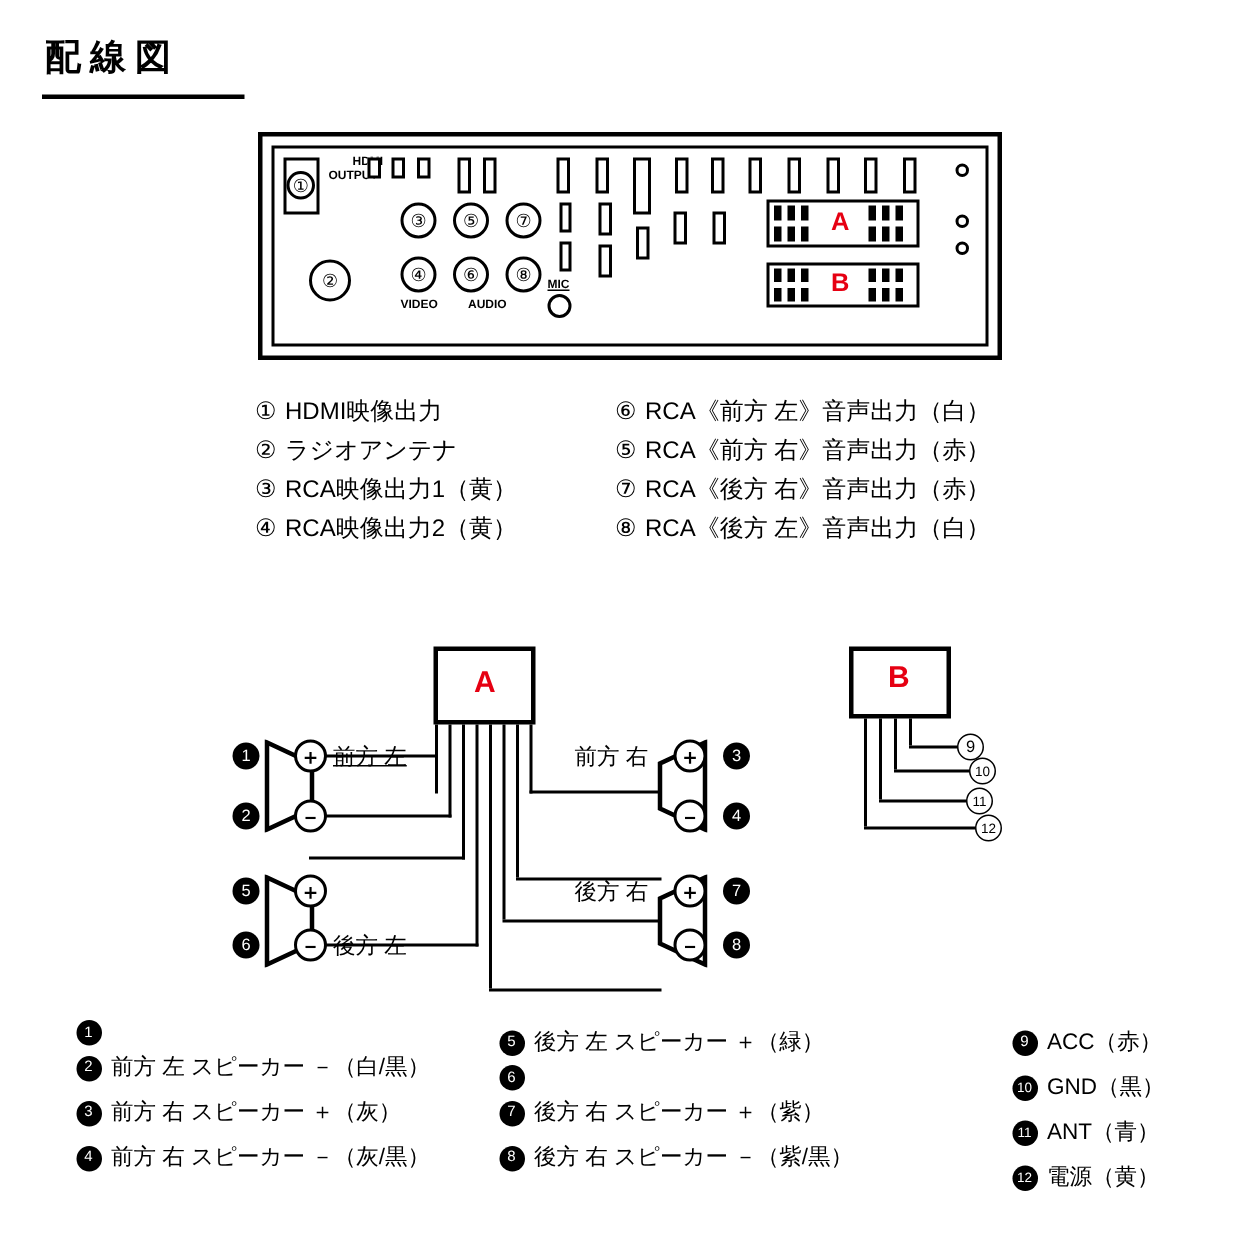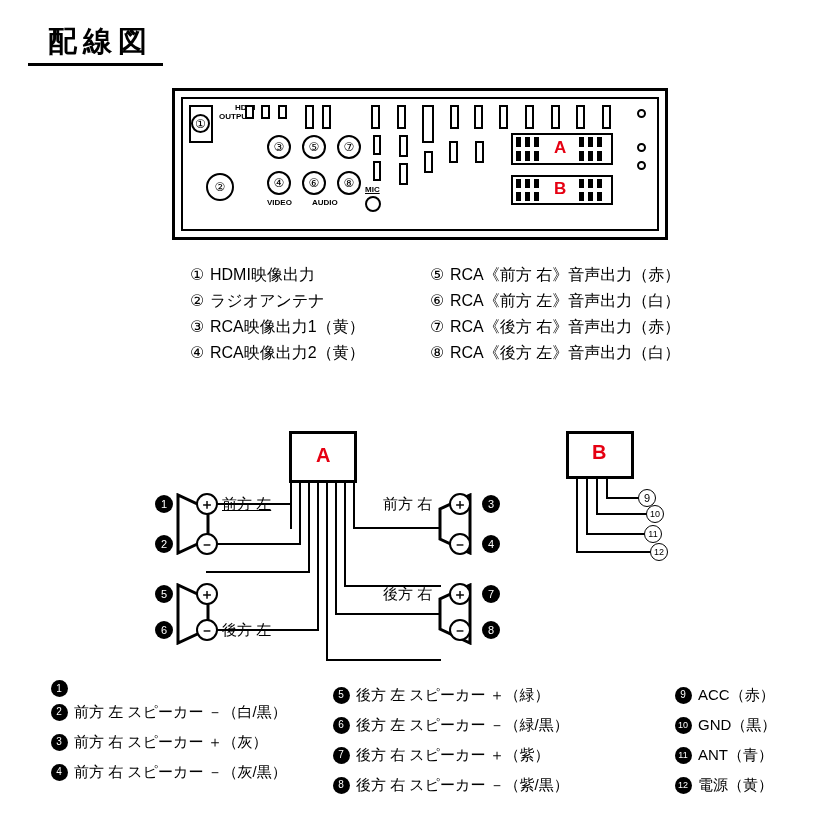--- a/index.html
+++ b/index.html
@@ -5,22 +5,22 @@
   html,body{margin:0;padding:0;}
   body{
     width:840px;height:840px;background:#ffffff;
     font-family:"Liberation Sans","DejaVu Sans",sans-serif;
     color:#000;position:relative;overflow:hidden;
   }
   .page{position:relative;width:840px;height:840px;}
 
   
   .title{
-    position:absolute;left:48px;top:22px;
-    font-size:29px;letter-spacing:6px;font-weight:bold;text-align:right;
+    position:absolute;left:30px;top:22px;
+    font-size:24px;letter-spacing:6px;font-weight:bold;text-align:right;
   }
   .title-rule{
     position:absolute;left:28px;top:63px;width:135px;height:3px;background:#000;
   }
 
   
   .unit{
     position:absolute;left:172px;top:88px;width:496px;height:152px;
     border:3px solid #000;background:#fff;box-sizing:border-box;
   }
@@ -42,21 +42,21 @@
   .connLabel{
     position:absolute;color:#e60012;font-weight:bold;font-size:17px;
   }
   .pin{position:absolute;background:#000;}
 
   
   .legend1{
     position:absolute;left:170px;top:262px;width:520px;
     font-size:16px;line-height:26px;
   }
-  .legend1 .col{position:absolute;top:0;margin-left:20px;}
+  .legend1 .col{position:absolute;top:0;}
   .legend1 .col.l{left:0;}
   .legend1 .col.r{left:240px;}
   .lrow{white-space:nowrap;}
   .num-o{display:inline-block;width:20px;}
 
   
   .wiring{position:absolute;left:0;top:415px;width:840px;height:260px;}
   .blk{position:absolute;border:3px solid #000;background:#fff;box-sizing:border-box;}
   .blk-label{
     position:absolute;color:#e60012;font-weight:bold;font-size:20px;
@@ -197,22 +197,22 @@
   </div>
 
   <div class="legend1">
     <div class="col l">
       <div class="lrow"><span class="num-o">①</span><span>HDMI映像出力</span></div>
       <div class="lrow"><span class="num-o">②</span><span>ラジオアンテナ</span></div>
       <div class="lrow"><span class="num-o">③</span><span>RCA映像出力1（黄）</span></div>
       <div class="lrow"><span class="num-o">④</span><span>RCA映像出力2（黄）</span></div>
     </div>
     <div class="col r">
+      <div class="lrow"><span class="num-o">⑥</span><span>RCA《前方 左》音声出力（白）</span></div>
       <div class="lrow"><span class="num-o">⑤</span><span>RCA《前方 右》音声出力（赤）</span></div>
-      <div class="lrow"><span class="num-o">⑥</span><span>RCA《前方 左》音声出力（白）</span></div>
       <div class="lrow"><span class="num-o">⑦</span><span>RCA《後方 右》音声出力（赤）</span></div>
       <div class="lrow"><span class="num-o">⑧</span><span>RCA《後方 左》音声出力（白）</span></div>
     </div>
   </div>
 
   <div class="wiring">
 
     <div class="blk" style="left:289px;top:16px;width:68px;height:52px;"></div>
     <div class="blk-label" style="left:316px;top:29px;">A</div>
 
@@ -329,21 +329,20 @@
       <div class="l2row">
           <span class="mk">
             <span class="dot">5</span>
           </span>
           <span class="l2txt">後方 左 スピーカー ＋（緑）</span>
         </div>
       <div class="l2row">
           <span class="mk">
             <span class="dot">6</span>
           </span>
-          <span class="l2txt">後方 左 スピーカー －（緑/黒）</span>
         </div>
       <div class="l2row">
           <span class="mk">
             <span class="dot">7</span>
           </span>
           <span class="l2txt">後方 右 スピーカー ＋（紫）</span>
         </div>
       <div class="l2row">
           <span class="mk">
             <span class="dot">8</span>

